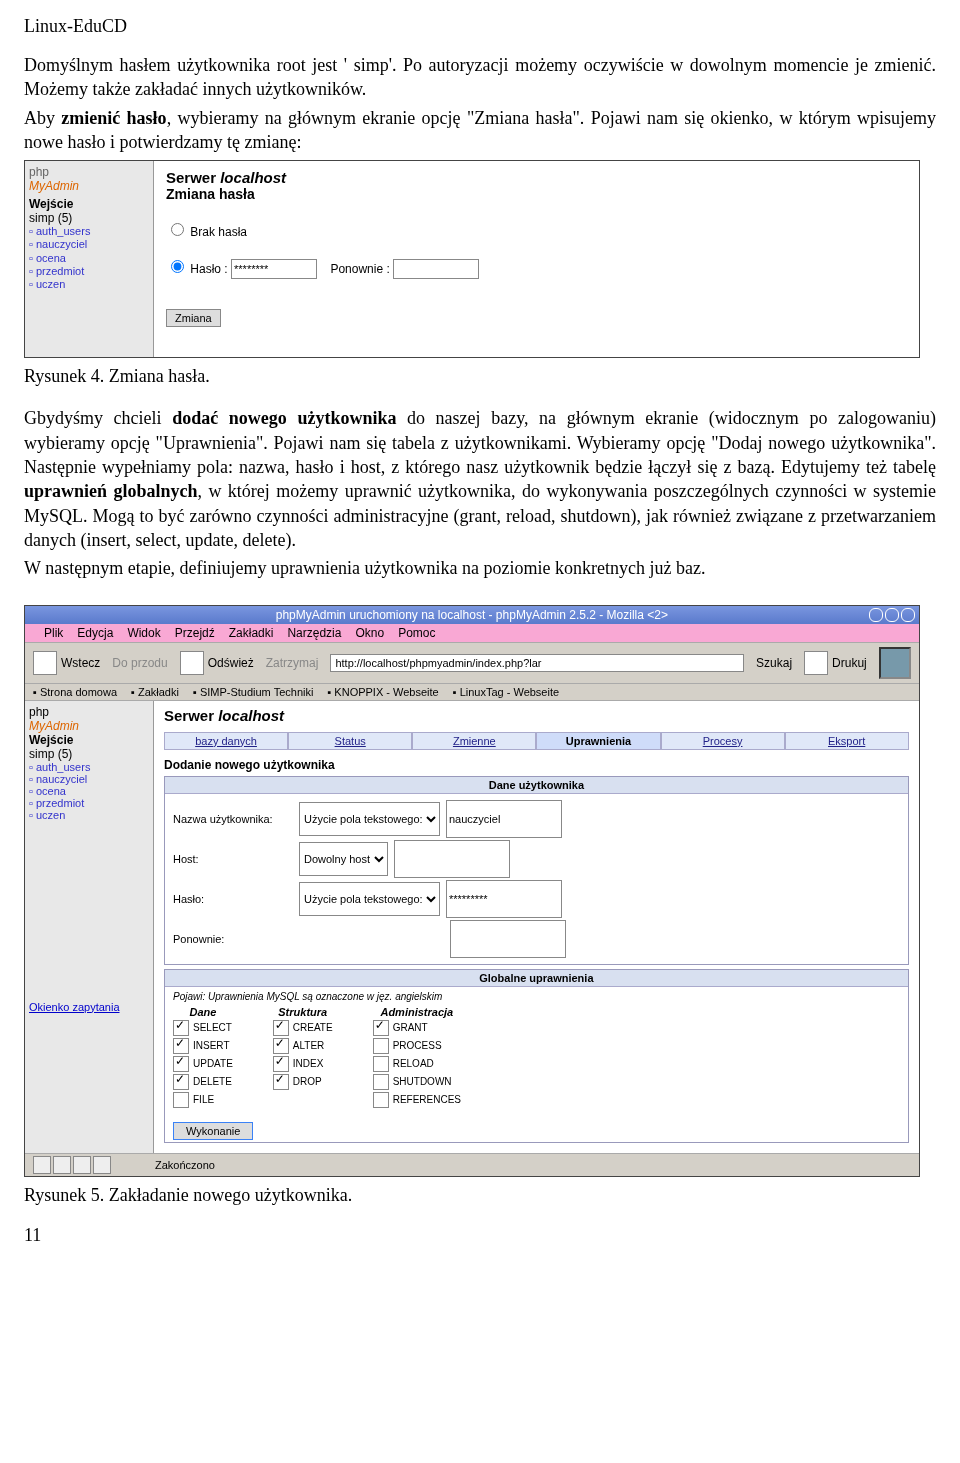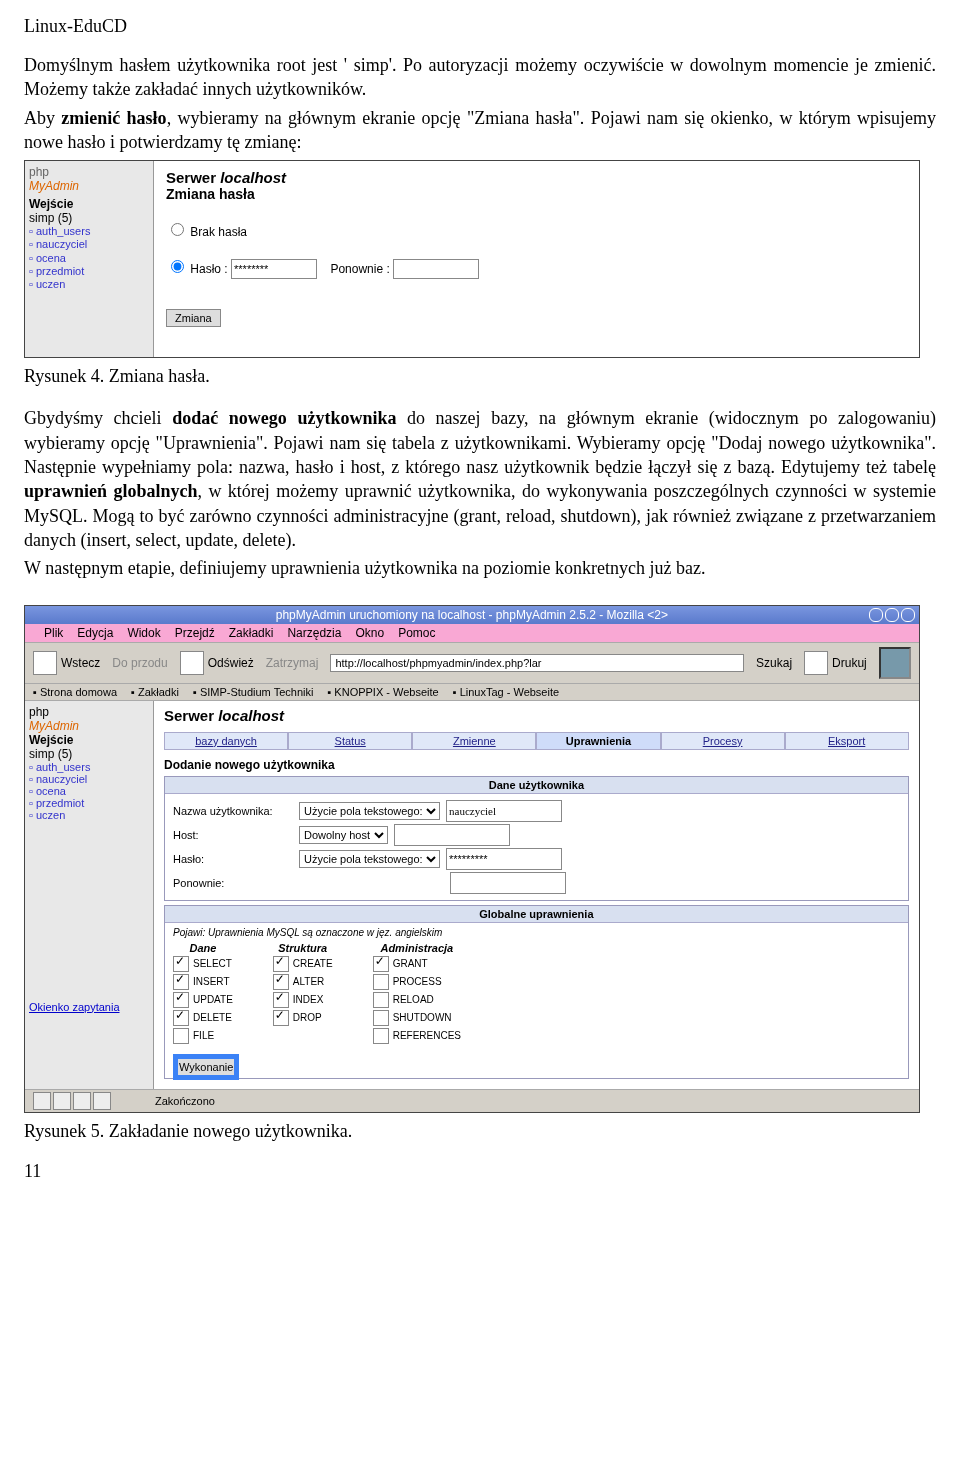--- a/index.html
+++ b/index.html
@@ -78,21 +78,21 @@
   .shot2 .main2 { flex: 1; padding: 6px 10px; }
   .shot2 .servh { font-weight: bold; font-size: 15px; }
   .shot2 .tabs { display: flex; gap: 0; margin: 8px 0; }
   .shot2 .tabs .tab { flex:1; border: 1px solid #aac; background: #e0e8f8; color: #228; text-align: center; padding: 2px 0; font-size: 11px; text-decoration: underline; }
   .shot2 .tabs .tab.active { background: #cfdcf9; font-weight: bold; text-decoration: none; color:#000; }
   .shot2 .sect { border: 1px solid #99b; margin: 4px 0; }
   .shot2 .secthead { background: #d8e0f0; padding: 2px 8px; font-weight: bold; font-size: 11px; border-bottom: 1px solid #aac; text-align:center; }
   .shot2 .sectbody { padding: 4px 8px; }
   .shot2 .frow { display: flex; align-items: center; gap: 6px; margin: 2px 0; font-size: 11px; }
   .shot2 .frow .lbl { width: 120px; }
-  .shot2 select, .shot2 input[type=text] { font-size: 11px; border: 1px solid #888; background:#fff; height: 18px; }
+  .shot2 select, .shot2 input[type=text] { font-size: 11px; border: 1px solid #888; background:#fff; height: 34px; }
   .shot2 .note { font-style: italic; font-size: 10px; }
   .shot2 .privgrid { display: flex; gap: 40px; margin-top: 4px; }
   .shot2 .privcol .colh { font-weight: bold; font-style: italic; font-size: 11px; margin-bottom: 2px; text-align:center; }
   .shot2 .priv { display: flex; align-items: center; gap: 4px; font-size: 10px; margin: 2px 0; }
   .shot2 .priv .cb { width: 14px; height: 14px; border: 1px solid #888; background: #fff; position: relative; }
   .shot2 .priv .cb.checked::after { content: "✓"; position: absolute; top: -3px; left: 1px; font-size: 12px; }
   .shot2 .statusbar { background: #d4d0c8; padding: 2px 8px; border-top: 1px solid #aaa; font-size: 11px; display:flex; align-items:center;gap:36px; }
   .shot2 .statusbar .sicons { display:flex; gap:2px; margin-right:8px; }
   .shot2 .statusbar .sicons span { width:16px; height:16px; border:1px solid #888; background:#eee; }
   .gap { height: 14px; }
@@ -221,21 +221,21 @@
           <div class="tab">Eksport</div>
         </div>
       <div style="font-weight:bold">Dodanie nowego użytkownika</div>
 
       <div class="sect">
         <div class="secthead">Dane użytkownika</div>
         <div class="sectbody">
           <div class="frow">
             <span class="lbl">Nazwa użytkownika:</span>
             <select><option>Użycie pola tekstowego:</option></select>
-            <input type="text" style="width: 110px; font-family: Liberation Serif, serif;" value="nauczyciel">
+            <input type="text" style="width: 110px;" value="nauczyciel">
           </div>
           <div class="frow">
             <span class="lbl">Host:</span>
             <select><option>Dowolny host</option></select>
             <input type="text" style="width: 110px;">
           </div>
           <div class="frow">
             <span class="lbl">Hasło:</span>
             <select><option>Użycie pola tekstowego:</option></select>
             <input type="text" style="width: 110px;" value="*********">
@@ -319,21 +319,21 @@
                     <span>SHUTDOWN</span>
                   </div>
                   <div class="priv">
                     <span class="cb"></span>
                     <span>REFERENCES</span>
                   </div>
                 </div>
             </div>
           </div>
           <br>
-          <span class="btn" style="border:5px solid #3b82f6;background:#ddd;padding:2px 1px;font-size:11px">Wykonanie</span>
+          <span class="btn" style="border:1px solid #3b82f6;background:#ddd;padding:2px 12px;font-size:11px">Wykonanie</span>
         </div>
       </div>
     </div>
   </div>
 
   <div class="statusbar">
     <div class="sicons">
       <span></span>
         <span></span>
         <span></span>

